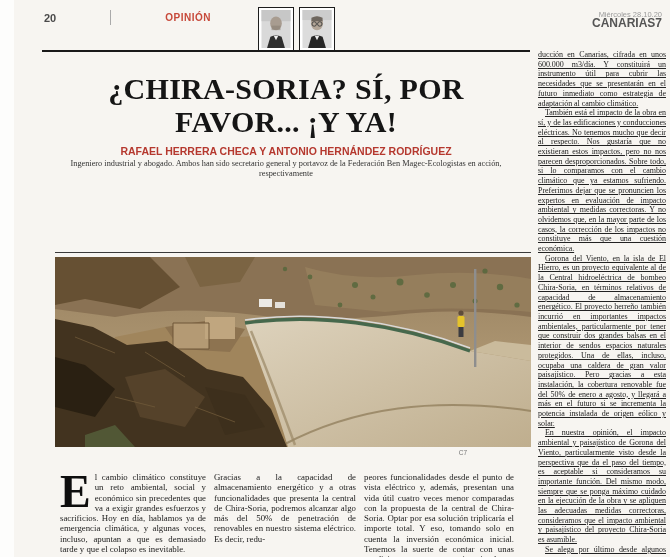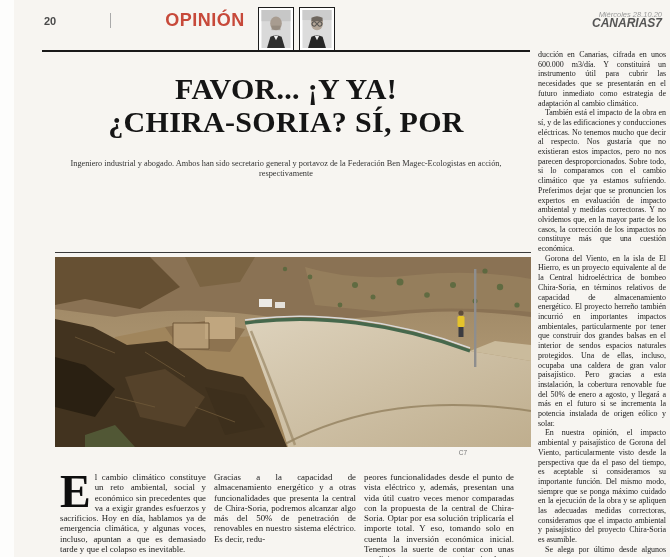--- a/index.html
+++ b/index.html
@@ -8,23 +8,23 @@
     background:#f7f5f1;overflow:hidden;
     font-family:"Liberation Serif",serif;color:#1b1b1b;
   }
   .margin-strip{position:absolute;left:0;top:0;width:14px;height:557px;background:#fdfdfc;}
 
   
   .header-left{position:absolute;left:44px;top:10px;display:flex;align-items:center;
     font-family:"Liberation Sans",sans-serif;gap:48px;}
   .pagenum{font-size:11px;font-weight:bold;color:#4a4a4a;margin-right:6px;}
   .hbar{width:1px;height:15px;background:#aaa;margin:0 6px 0 0;}
-  .section-name{font-size:18px;font-weight:bold;letter-spacing:.5px;color:#c7493a;margin-right:6px;}
+  .section-name{font-size:10px;font-weight:bold;letter-spacing:.5px;color:#c7493a;margin-right:6px;}
   .header-right{position:absolute;right:8px;top:11px;text-align:right;
-    font-family:"Liberation Sans",sans-serif;line-height:8px;font-style:italic;}
+    font-family:"Liberation Sans",sans-serif;line-height:8px;}
   .dateline{font-size:7.5px;color:#9a9a9a;}
   .masthead{font-size:12px;font-weight:bold;color:#555;}
 
   
   .portraits{position:absolute;left:258px;top:7px;display:flex;gap:5px;}
   .portrait{width:30px;height:38px;border:1px solid #1d1d1d;background:#fff;padding:2px;}
   .portrait svg{display:block;width:100%;height:100%;}
 
   .rule-thick{position:absolute;left:42px;top:50px;width:488px;height:2px;background:#1a1a1a;}
   .rule-thin{position:absolute;left:55px;top:252px;width:476px;height:1px;background:#3a3a3a;}
@@ -54,21 +54,21 @@
   .bodycol p{margin:0;}
   .bodycol p + p{text-indent:7px;}
   .col1{left:60px;width:146px;}
   .col2{left:214px;width:142px;}
   .col3{left:364px;width:150px;}
   .dropcap{float:left;font-size:46px;line-height:38px;font-weight:bold;color:#0e0e0e;
     margin:1px 4px 0 0;}
 
   .rightcol{position:absolute;left:538px;top:50px;width:128px;height:505px;overflow:hidden;
     font-size:8px;line-height:9.7px;text-align:justify;color:#222;letter-spacing:-0.05px;}
-  .rightcol p{margin:0;}
+  .rightcol p{margin:0;text-decoration:underline;}
   .rightcol p + p{text-indent:7px;}
 </style>
 </head>
 <body>
 
 <div class="page">
   <div class="margin-strip"></div>
 
   <div class="header-left">
     <span class="pagenum">20</span>
@@ -102,23 +102,24 @@
         <circle cx="15.5" cy="12.5" r="2" fill="none" stroke="#3c3c3c" stroke-width=".8"></circle>
         <path d="M5 34 L8 24 Q13 21 18 24 L21 34 Z" fill="#262626"></path>
         <path d="M11 23 L13 27 L15 23 Z" fill="#ededed"></path>
       </svg>
     </div>
   </div>
 
   <div class="rule-thick"></div>
 
   <div class="headline">
+    <div>¿CHIRA-SORIA? SÍ, POR</div>
     <div>FAVOR... ¡Y YA!</div>
-    <div>¿CHIRA-SORIA? SÍ, POR</div>
-  </div>
+  </div>
+  <div class="byline">RAFAEL HERRERA CHECA Y ANTONIO HERNÁNDEZ RODRÍGUEZ</div>
   <div class="bio">Ingeniero industrial y abogado. Ambos han sido secretario general y portavoz de la Federación Ben Magec-Ecologistas en acción, respectivamente</div>
 
   <div class="rule-thin"></div>
 
   <div class="photo">
     <svg width="476" height="190" viewBox="0 0 476 190">
       <defs>
         <linearGradient id="bgGrad" x1="0" y1="0" x2="0" y2="1">
           <stop offset="0" stop-color="#97805f"></stop>
           <stop offset=".5" stop-color="#ab9470"></stop>

